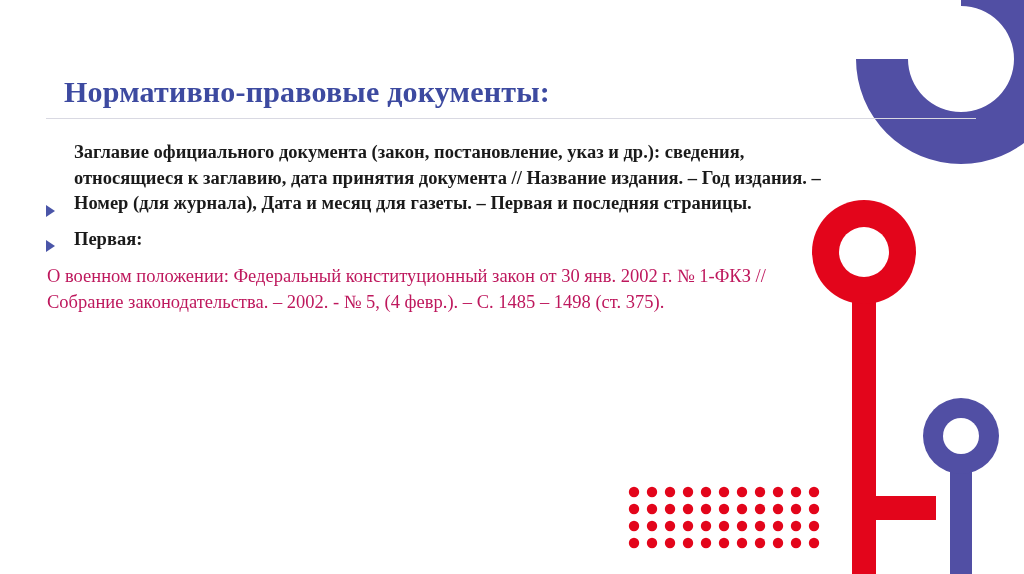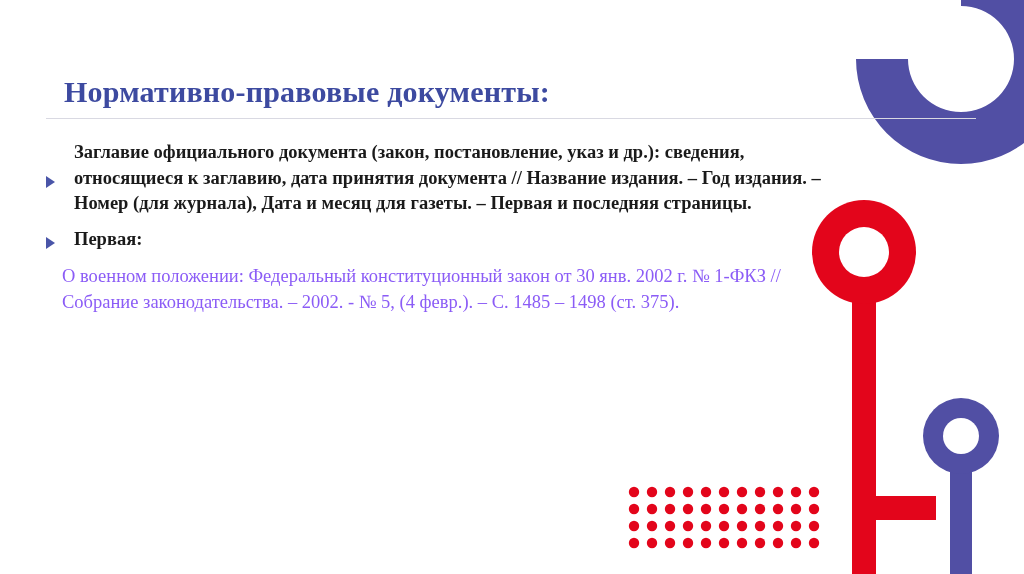--- a/index.html
+++ b/index.html
@@ -85,21 +85,21 @@
 
   .body {
     position: absolute;
     left: 46px;
     top: 140px;
     width: 780px;
   }
 
   .bullet-row {
     display: flex;
-    align-items: center;
+    align-items: flex-end;
     margin-bottom: 10px;
   }
 
   .bullet-marker {
     flex: 0 0 auto;
     width: 28px;
     padding-top: 7px;
     display: flex;
     justify-content: flex-start;
   }
@@ -114,23 +114,23 @@
 
   .bullet-text {
     font-size: 18.5px;
     font-weight: bold;
     color: #1a1a1a;
     line-height: 1.38;
   }
 
   .plain-para {
     margin-top: 12px;
-    margin-left: 16px;
+    margin-left: 1px;
     font-size: 18.5px;
-    color: #8b5cf6;
+    color: #be185d;
     line-height: 1.38;
     width: 760px;
   }
 </style>
 </head>
 <body>
 
 <div class="slide">
 
   <svg class="deco ring-purple-top" viewBox="0 0 230 230" aria-hidden="true">

